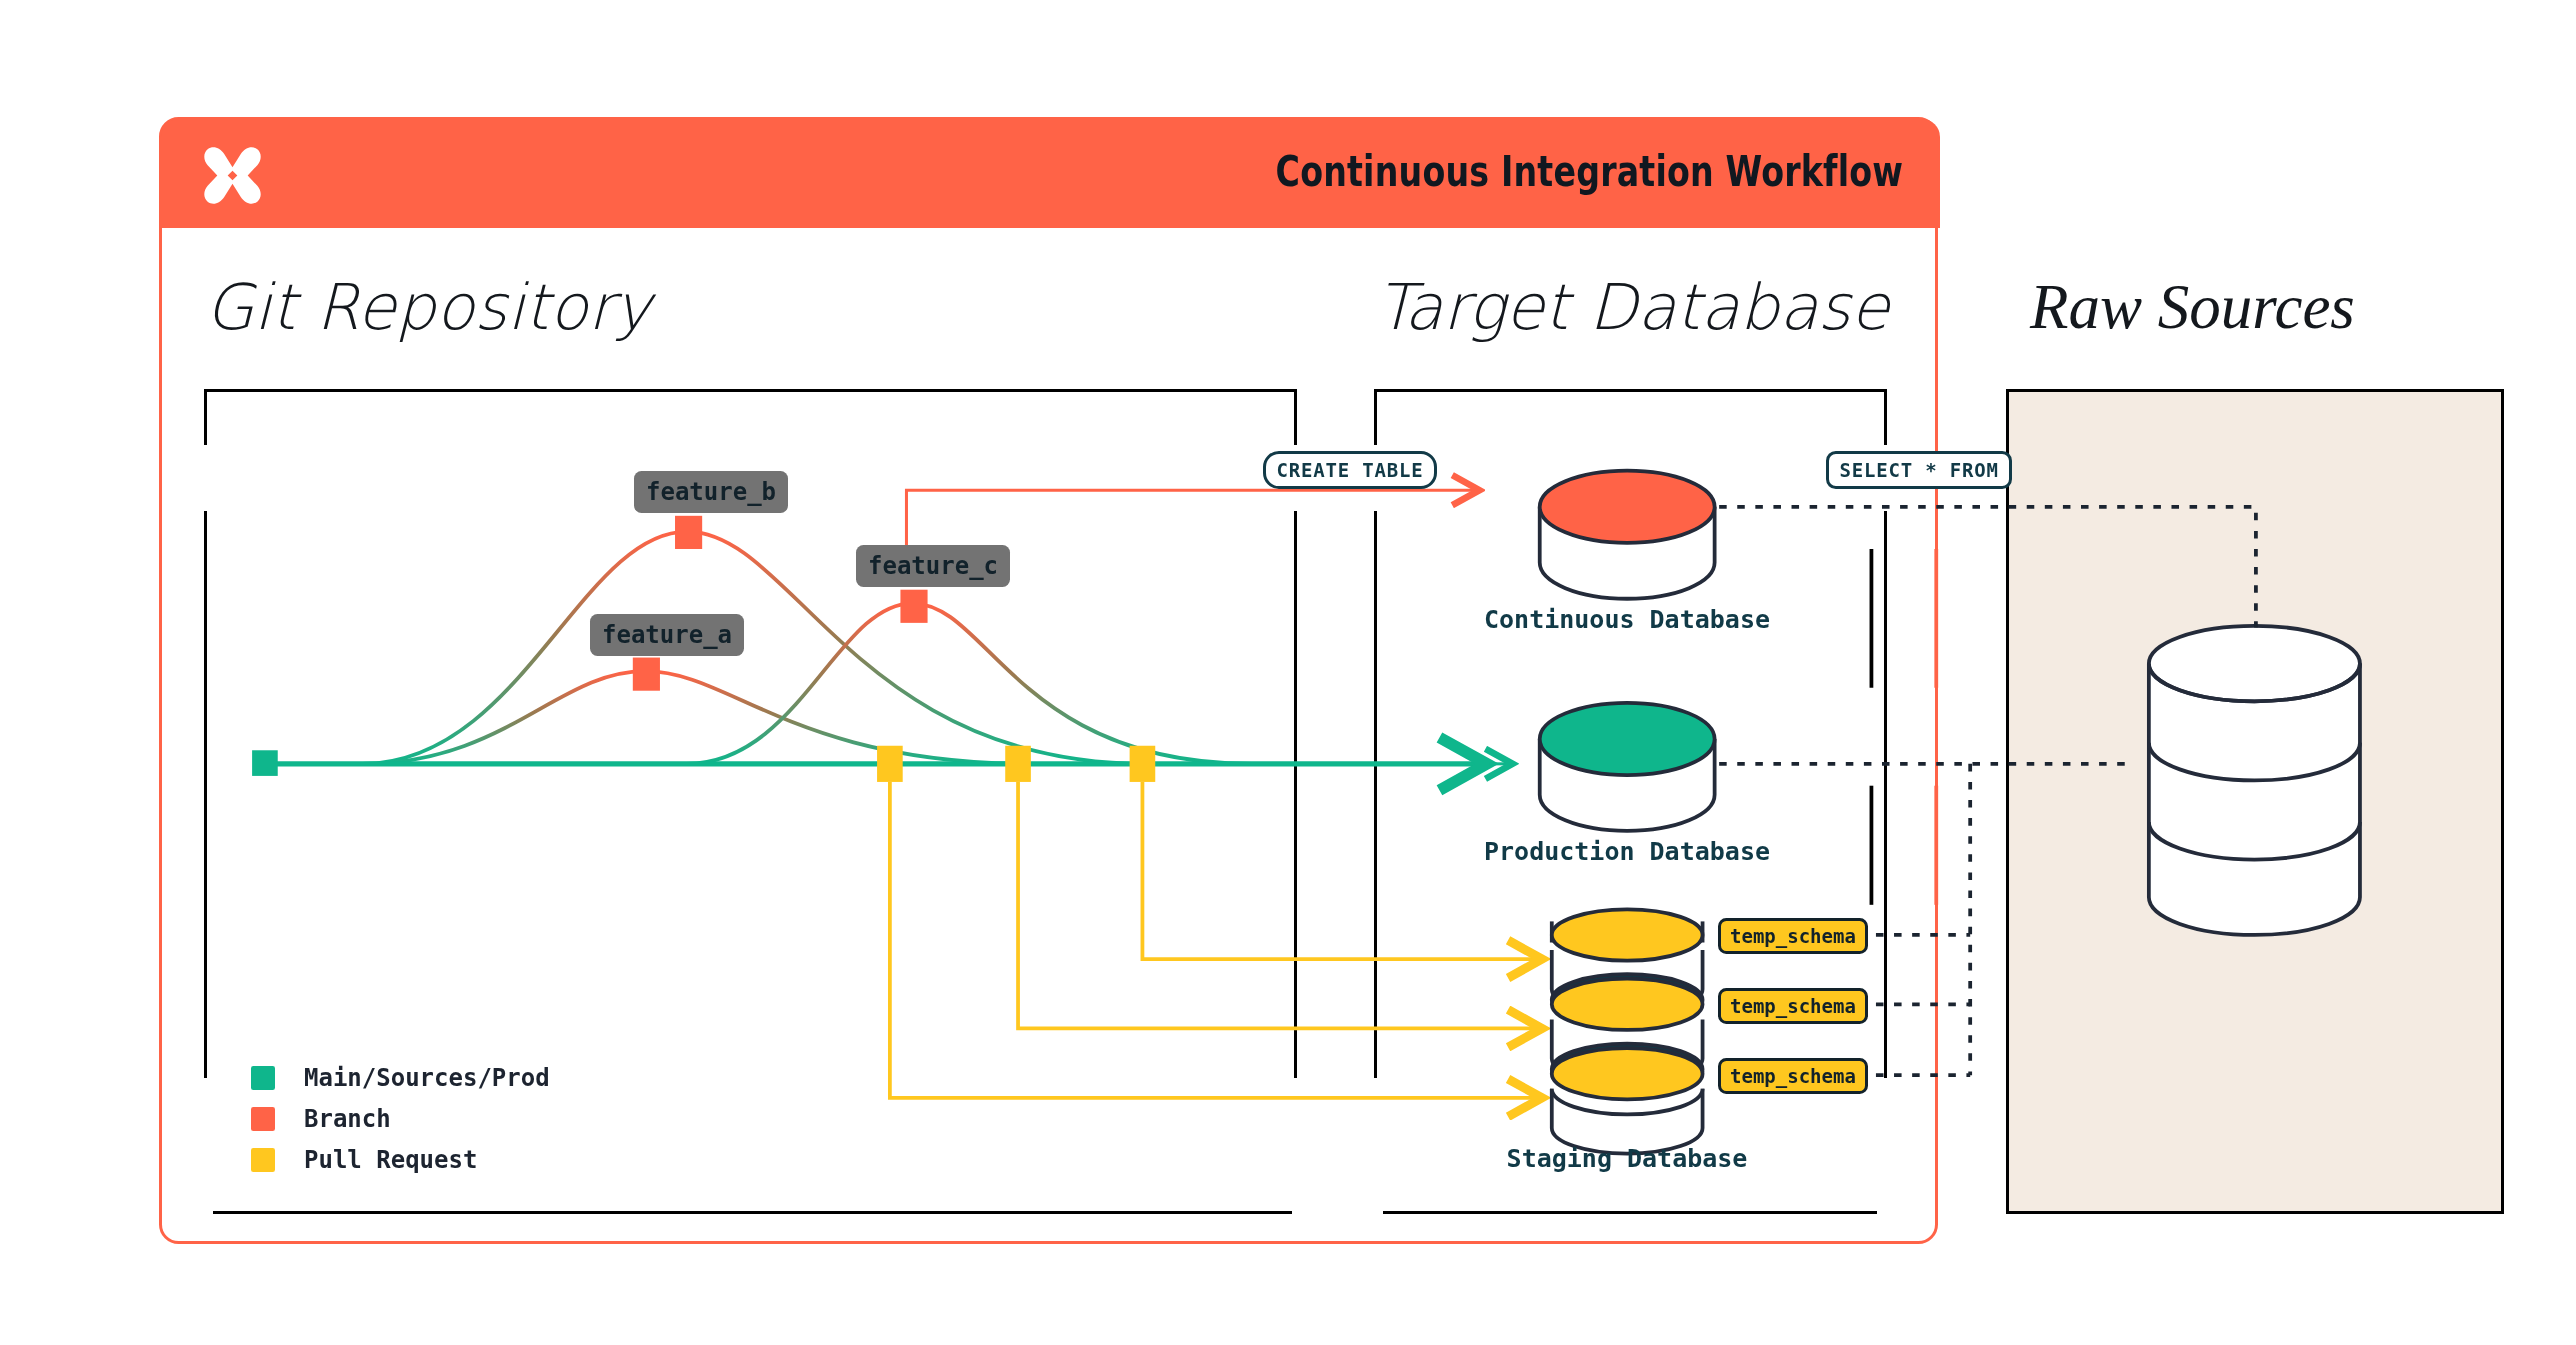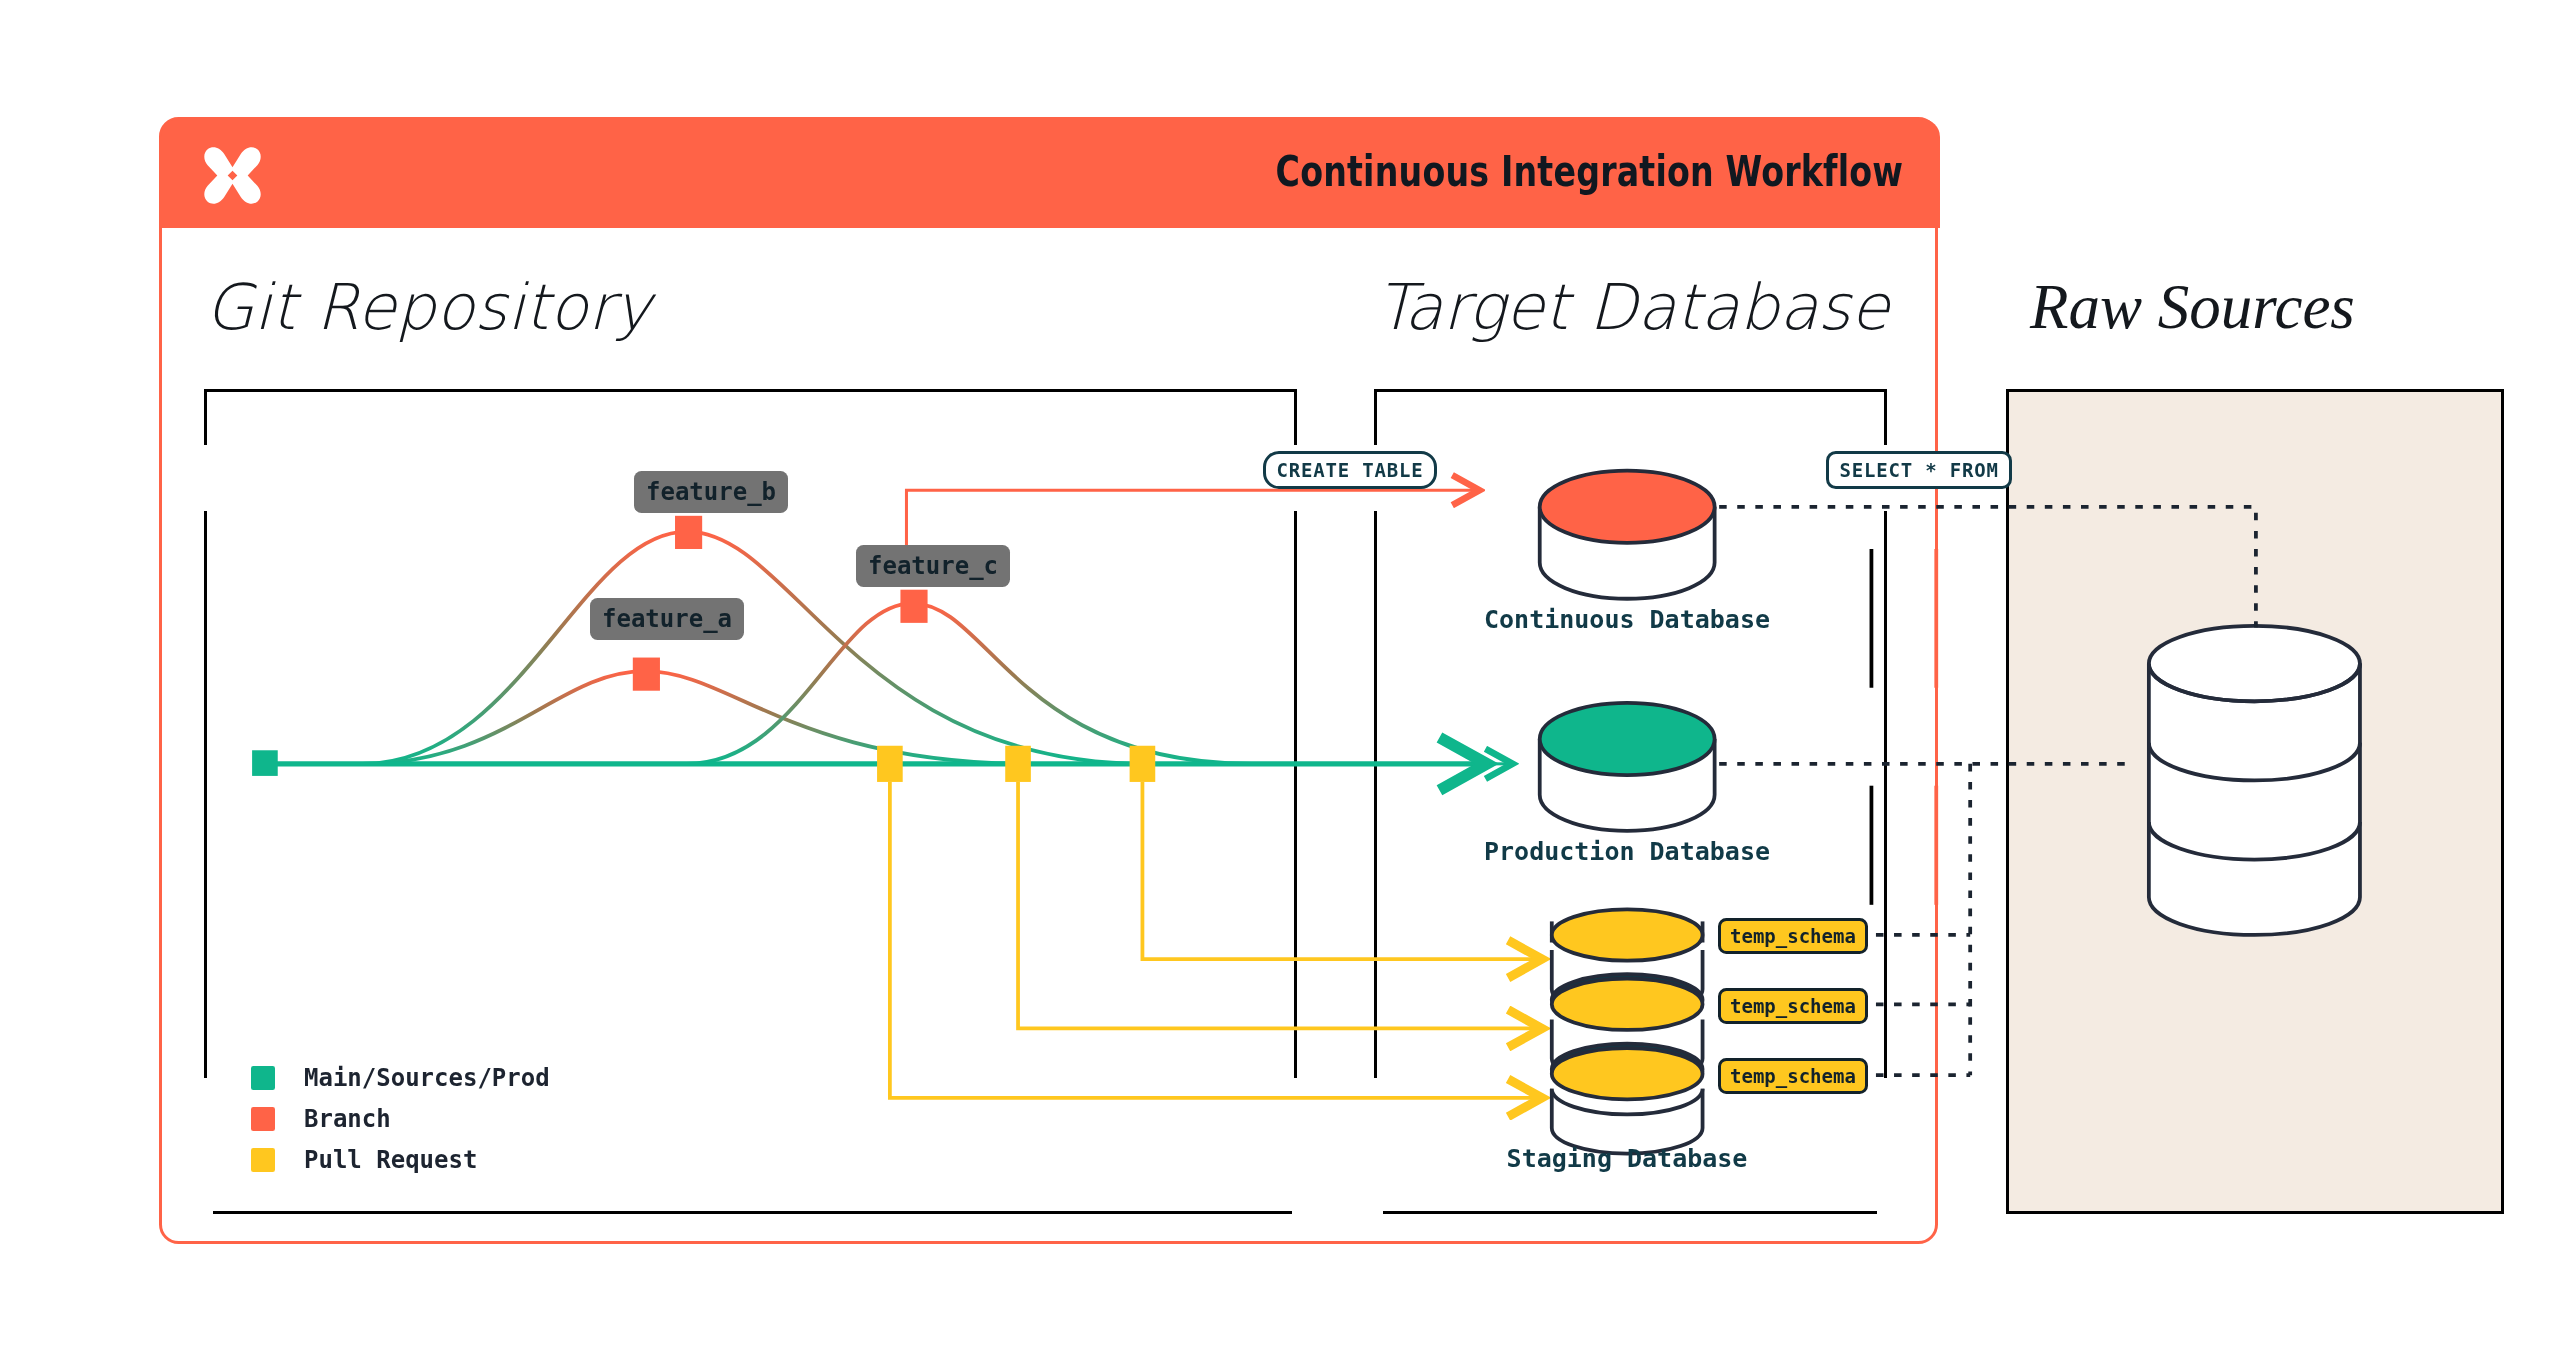--- a/index.html
+++ b/index.html
@@ -185,21 +185,21 @@
 
     <g stroke-width="5">
       <line x1="2432" y1="728" x2="2432" y2="912" stroke="#000"></line>
       <line x1="2518" y1="728" x2="2518" y2="912" stroke="#FF6347"></line>
       <line x1="2432" y1="1042" x2="2432" y2="1200" stroke="#000"></line>
       <line x1="2518" y1="1042" x2="2518" y2="1200" stroke="#FF6347"></line>
     </g>
   </svg>
 
   <div class="badge badge-branch" style="left:596px;top:471px;">feature_b</div>
-  <div class="badge badge-branch" style="left:552px;top:598px;">feature_a</div>
+  <div class="badge badge-branch" style="left:552px;top:614px;">feature_a</div>
   <div class="badge badge-branch" style="left:818px;top:545px;">feature_c</div>
 
   <div class="badge badge-sql" style="left:1225px;top:451px;border-radius:16px;">CREATE TABLE</div>
   <div class="badge badge-sql" style="left:1788px;top:451px;">SELECT * FROM</div>
 
   <div class="badge badge-schema" style="left:1680px;top:918px;">temp_schema</div>
   <div class="badge badge-schema" style="left:1680px;top:988px;">temp_schema</div>
   <div class="badge badge-schema" style="left:1680px;top:1058px;">temp_schema</div>
 
   <div class="db-cap" style="left:1589px;top:605px;">Continuous Database</div>

